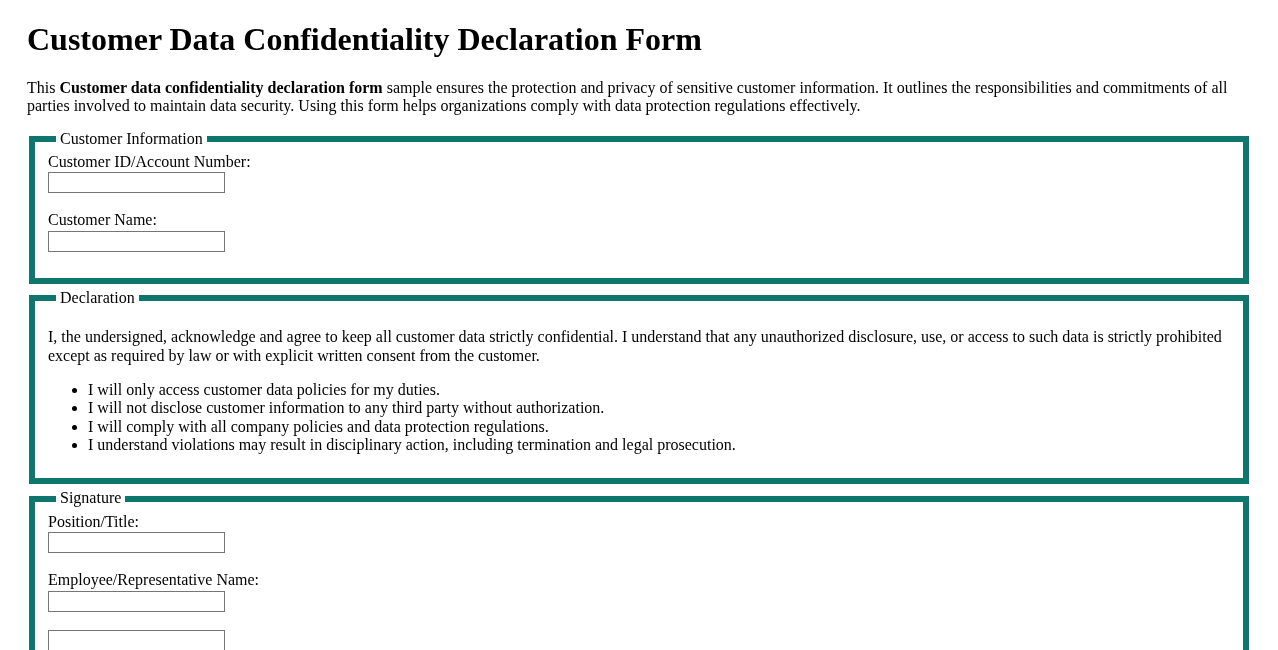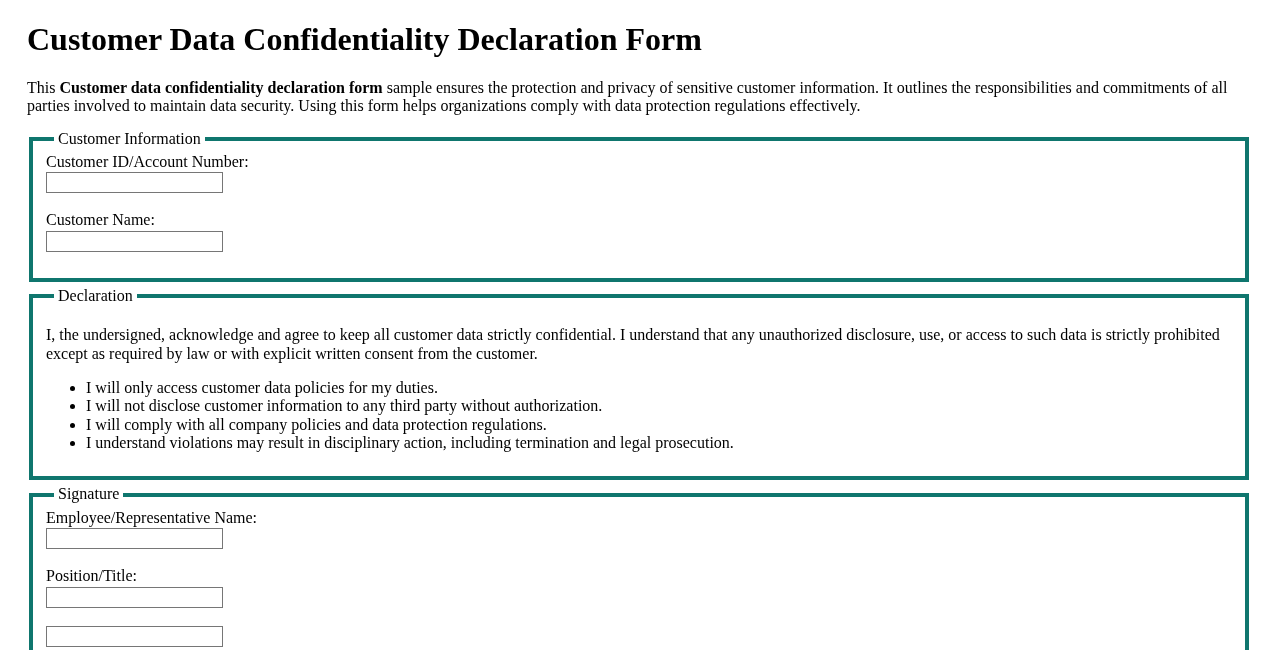--- a/index.html
+++ b/index.html
@@ -24,21 +24,21 @@
     font-weight: bold;
     margin: 21px 0;
     line-height: 1.15;
   }
   p.intro {
     margin: 16px 0 14px 0;
   }
   .intro b { font-weight: bold; }
   form { margin: 0; }
   fieldset {
-    border: 4px solid #0f766e;
+    border: 6px solid #0f766e;
     margin: 5px 2px 0 2px;
     padding: 5px 12px 8px 13px;
     min-inline-size: 0;
   }
   fieldset.first { margin-top: 0; }
   legend {
     padding: 0 4px;
     margin-left: 8px;
     line-height: 1.15;
   }
@@ -96,25 +96,25 @@
         <li>I will only access customer data policies for my duties.</li>
         <li>I will not disclose customer information to any third party without authorization.</li>
         <li>I will comply with all company policies and data protection regulations.</li>
         <li>I understand violations may result in disciplinary action, including termination and legal prosecution.</li>
       </ul>
     </fieldset>
 
     <fieldset>
       <legend>Signature</legend>
       <div class="field">
-        <label>Employee/Representative Name:</label>
+        <label>Position/Title:</label>
         <input type="text" value="" style="">
       </div>
       <div class="field">
-        <label>Position/Title:</label>
+        <label>Employee/Representative Name:</label>
         <input type="text" value="" style="">
       </div>
       <div class="field">
         <input type="text" value="" style="">
       </div>
     </fieldset>
 
   </form>
 </div>
 

